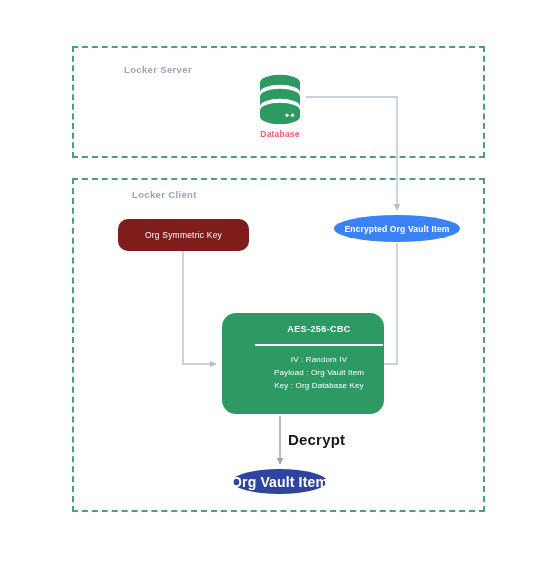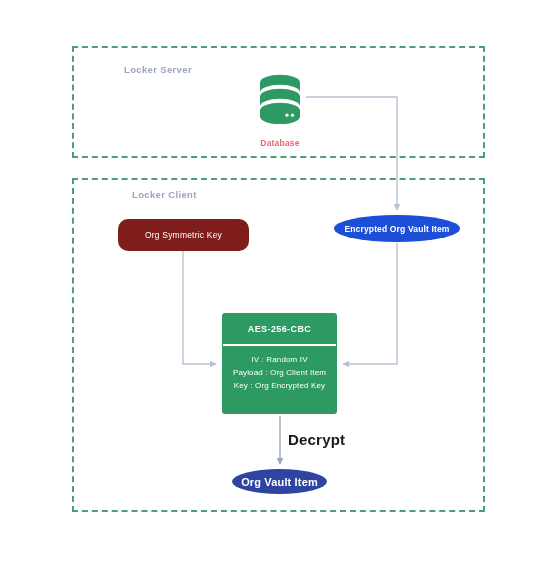--- a/index.html
+++ b/index.html
@@ -76,21 +76,21 @@
   #db-icon {
     position: absolute;
     left: 7px;
     top: 0;
     width: 42px;
     height: 50px;
   }
   #db-caption {
     position: absolute;
     left: 0;
-    top: 64px;
+    top: 55px;
     width: 56px;
     text-align: center;
     font-size: 8.5px;
     font-weight: bold;
     letter-spacing: 0.2px;
     color: #f4606c;
     white-space: nowrap;
   }
 
   
@@ -112,61 +112,62 @@
   }
 
   
   #encrypted-item {
     position: absolute;
     left: 334px;
     top: 215px;
     width: 126px;
     height: 27px;
     border-radius: 50%;
-    background: #1d4ed8;
+    background: #3b82f6;
     color: #ffffff;
     font-size: 8.5px;
     font-weight: bold;
     letter-spacing: 0.15px;
     display: flex;
     align-items: center;
     justify-content: center;
     white-space: nowrap;
   }
 
   
   #org-vault-item {
     position: absolute;
     left: 232px;
     top: 469px;
     width: 95px;
     height: 25px;
     border-radius: 50%;
     background: #2e44a0;
     color: #ffffff;
-    font-size: 11px;
+    font-size: 14px;
     font-weight: bold;
     letter-spacing: 0.15px;
     display: flex;
     align-items: center;
     justify-content: center;
     white-space: nowrap;
     text-align: center;
   }
 
   
   #aes-box {
     position: absolute;
     left: 222px;
     top: 313px;
-    width: 115px;
+    width: 130px;
     height: 101px;
     background: #2e9a63;
-    border-radius: 3px;
+    border-radius: 14px;
     overflow: hidden;
+    padding-left: 32px;
   }
   #aes-title {
     height: 31px;
     display: flex;
     align-items: center;
     justify-content: center;
     color: #ffffff;
     font-size: 9px;
     font-weight: bold;
     letter-spacing: 0.4px;
@@ -265,22 +266,22 @@
 
   <div id="encrypted-item">
     <span>Encrypted Org Vault Item</span>
   </div>
 
   <div id="aes-box">
     <div id="aes-title">AES-256-CBC</div>
     <div id="aes-divider"></div>
     <div id="aes-body">
       <div class="aes-row">IV : Random IV</div>
-      <div class="aes-row">Payload : Org Client Item</div>
-      <div class="aes-row">Key : Org Encrypted Key</div>
+      <div class="aes-row">Payload : Org Vault Item</div>
+      <div class="aes-row">Key : Org Database Key</div>
     </div>
   </div>
 
   <div id="decrypt-label">Decrypt</div>
 
   <div id="org-vault-item">
     <span>Org Vault Item</span>
   </div>
 
 </div>

